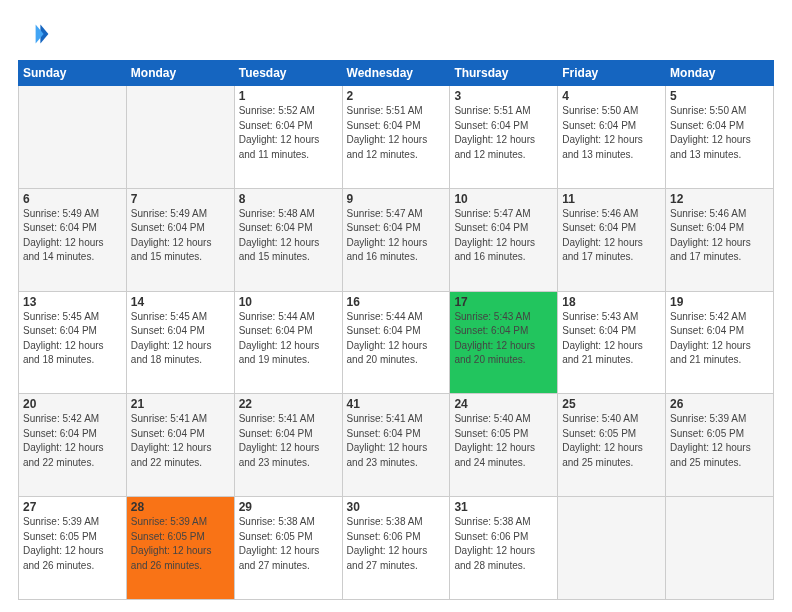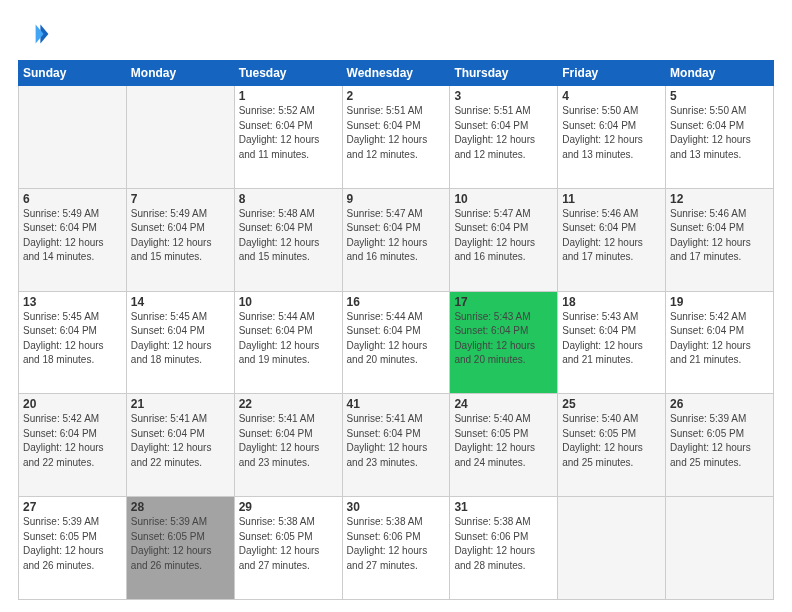--- a/index.html
+++ b/index.html
@@ -327,21 +327,21 @@
           </td>
         </tr>
         <tr>
           <td style="background: rgb(255, 255, 255); margin-left: 27px;">
             <span class="day-num">27</span>
             <div class="day-info" style="white-space: pre-line;">Sunrise: 5:39 AM
 Sunset: 6:05 PM
 Daylight: 12 hours
 and 26 minutes.</div>
           </td>
-          <td style="background: #a3a3a3;">
+          <td style="background: #f97316;">
             <span class="day-num">28</span>
             <div class="day-info" style="white-space: pre-line;">Sunrise: 5:39 AM
 Sunset: 6:05 PM
 Daylight: 12 hours
 and 26 minutes.</div>
           </td>
           <td style="background: rgb(255, 255, 255);">
             <span class="day-num">29</span>
             <div class="day-info" style="white-space: pre-line;">Sunrise: 5:38 AM
 Sunset: 6:05 PM

